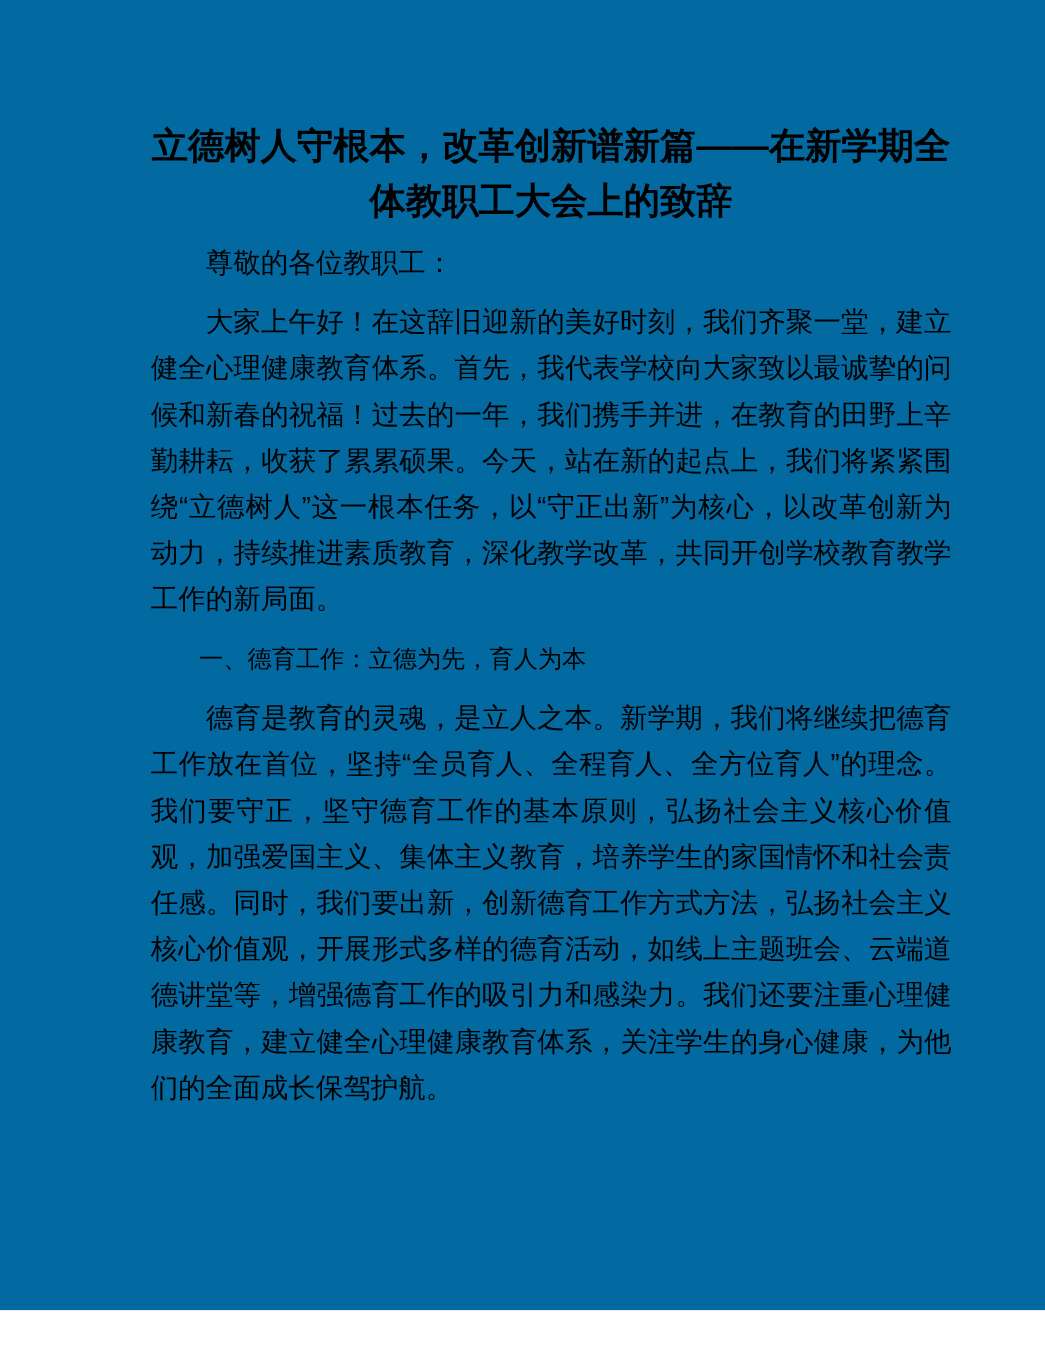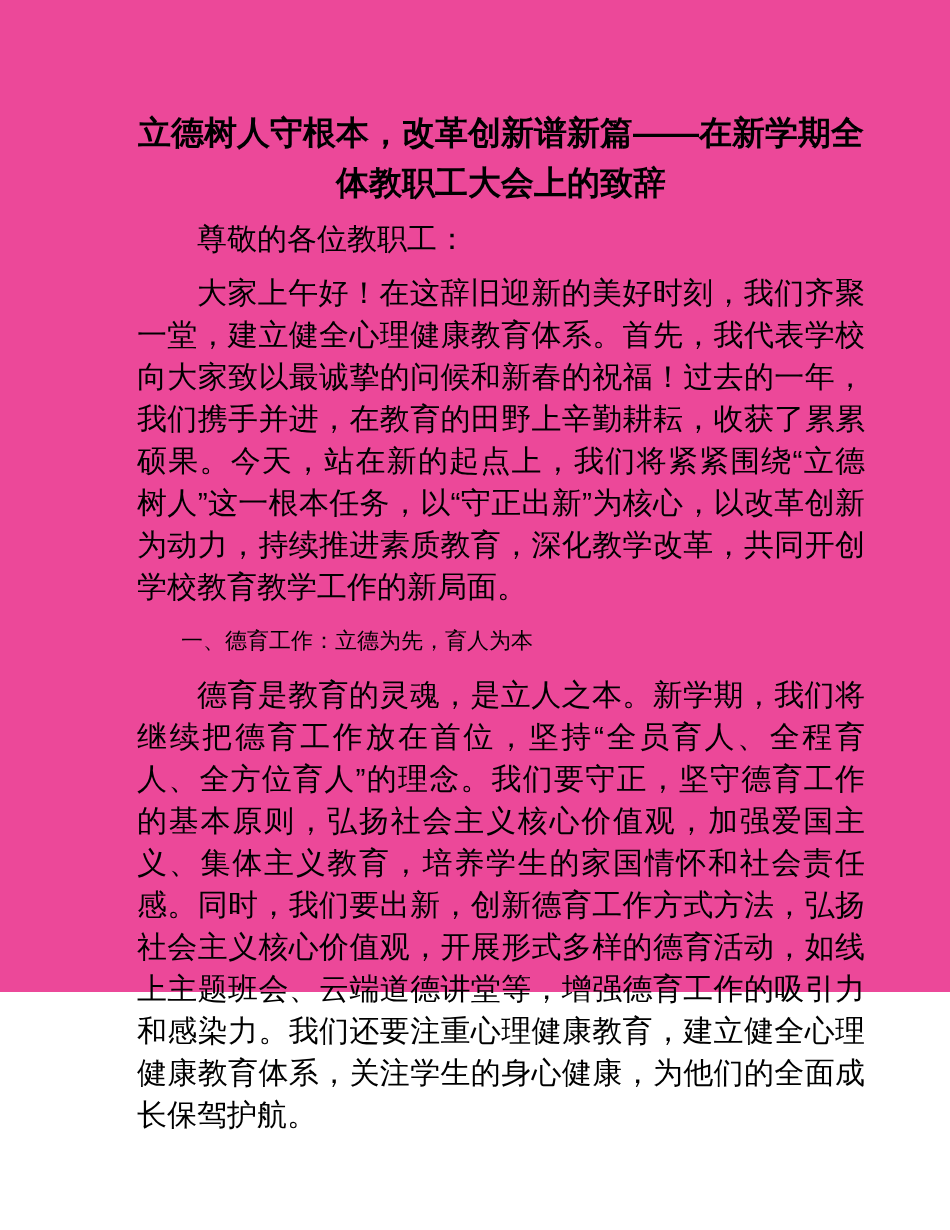--- a/index.html
+++ b/index.html
@@ -10,35 +10,35 @@
     width: 950px;
     height: 1230px;
     background: #ffffff;
     color: #000000;
     font-family: "Liberation Sans", sans-serif;
     overflow: hidden;
   }
   .doc-page {
     box-sizing: border-box;
     width: 950px;
-    height: 992px;
+    height: 1191px;
     padding: 108px 85px 0 137px;
-    background: #ec4899;
+    background: #0369a1;
   }
   .doc-title {
     margin: 0 0 10px 0;
     font-size: 33px;
     font-weight: 700;
     line-height: 50px;
     text-align: center;
     word-break: break-all;
   }
   .doc-para {
     margin: 0 0 12px 0;
-    font-size: 30px;
+    font-size: 25px;
     line-height: 42px;
     text-align: justify;
     text-indent: 2em;
     word-break: break-all;
     font-weight: 400;
   }
   .doc-heading {
     margin: 0 0 12px 0;
     font-size: 22px;
     line-height: 42px;

